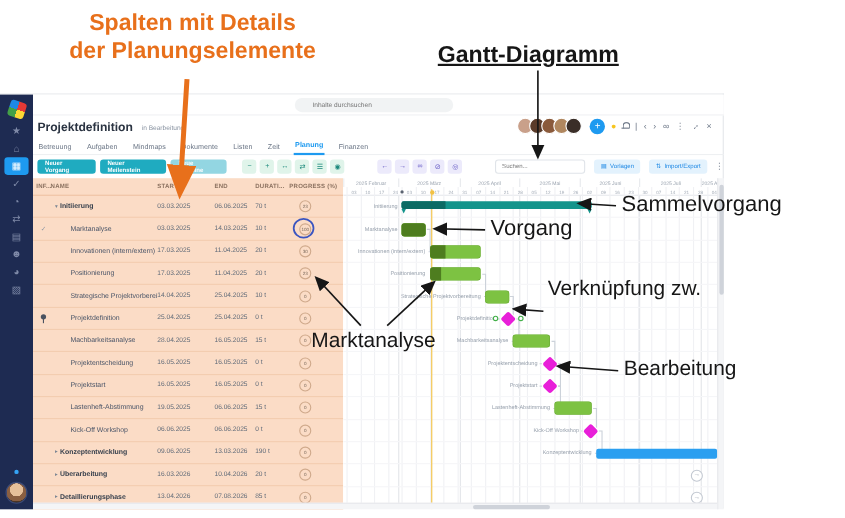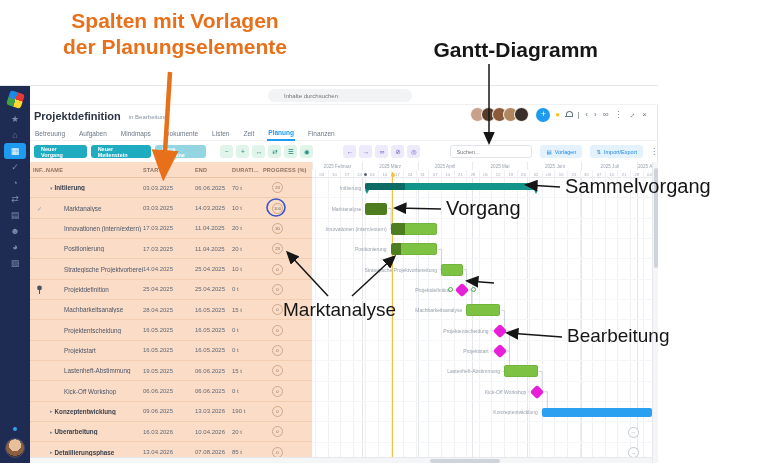--- a/index.html
+++ b/index.html
@@ -581,23 +581,24 @@
     <line x1="489" y1="64" x2="489" y2="142" stroke="#161616" stroke-width="1.5" marker-end="url(#ahB)"></line>
     <line x1="560" y1="187" x2="527" y2="185" stroke="#161616" stroke-width="1.5" marker-end="url(#ahB)"></line>
     <line x1="441" y1="209" x2="396" y2="208" stroke="#161616" stroke-width="1.5" marker-end="url(#ahB)"></line>
     <line x1="494" y1="283" x2="468" y2="281" stroke="#161616" stroke-width="1.5" marker-end="url(#ahB)"></line>
     <line x1="328" y1="296" x2="288" y2="253" stroke="#161616" stroke-width="1.5" marker-end="url(#ahB)"></line>
     <line x1="352" y1="296" x2="394" y2="257" stroke="#161616" stroke-width="1.5" marker-end="url(#ahB)"></line>
     <line x1="562" y1="337" x2="508" y2="333" stroke="#161616" stroke-width="1.5" marker-end="url(#ahB)"></line>
     <ellipse cx="276" cy="207.5" rx="9" ry="8.5" fill="none" stroke="#3b55c0" stroke-width="1.6"></ellipse>
   </svg>
   <div class="ann-orange" style="left:25px;top:8px;width:300px;">
-    <div>Spalten mit Vorlagen</div>
+    <div>Spalten mit Details</div>
     <div>der Planungselemente</div>
   </div>
-  <div class="ann-black" style="left:398px;top:38px;width:200px;text-align:right;">Gantt-Diagramm</div>
+  <div class="ann-black" style="left:398px;top:38px;width:200px;text-align:left;text-decoration:underline;">Gantt-Diagramm</div>
   <div class="ann-lbl" style="left:446px;top:197px;font-size:20px;">Vorgang</div>
   <div class="ann-lbl" style="left:565px;top:175px;font-size:20px;">Sammelvorgang</div>
   <div class="ann-lbl" style="left:498px;top:252px;">
+    <div>Verknüpfung zw.</div>
   </div>
   <div class="ann-lbl" style="left:283px;top:299px;">Marktanalyse</div>
   <div class="ann-lbl" style="left:567px;top:325px;">Bearbeitung</div>
 </div>
 
 </body></html>

